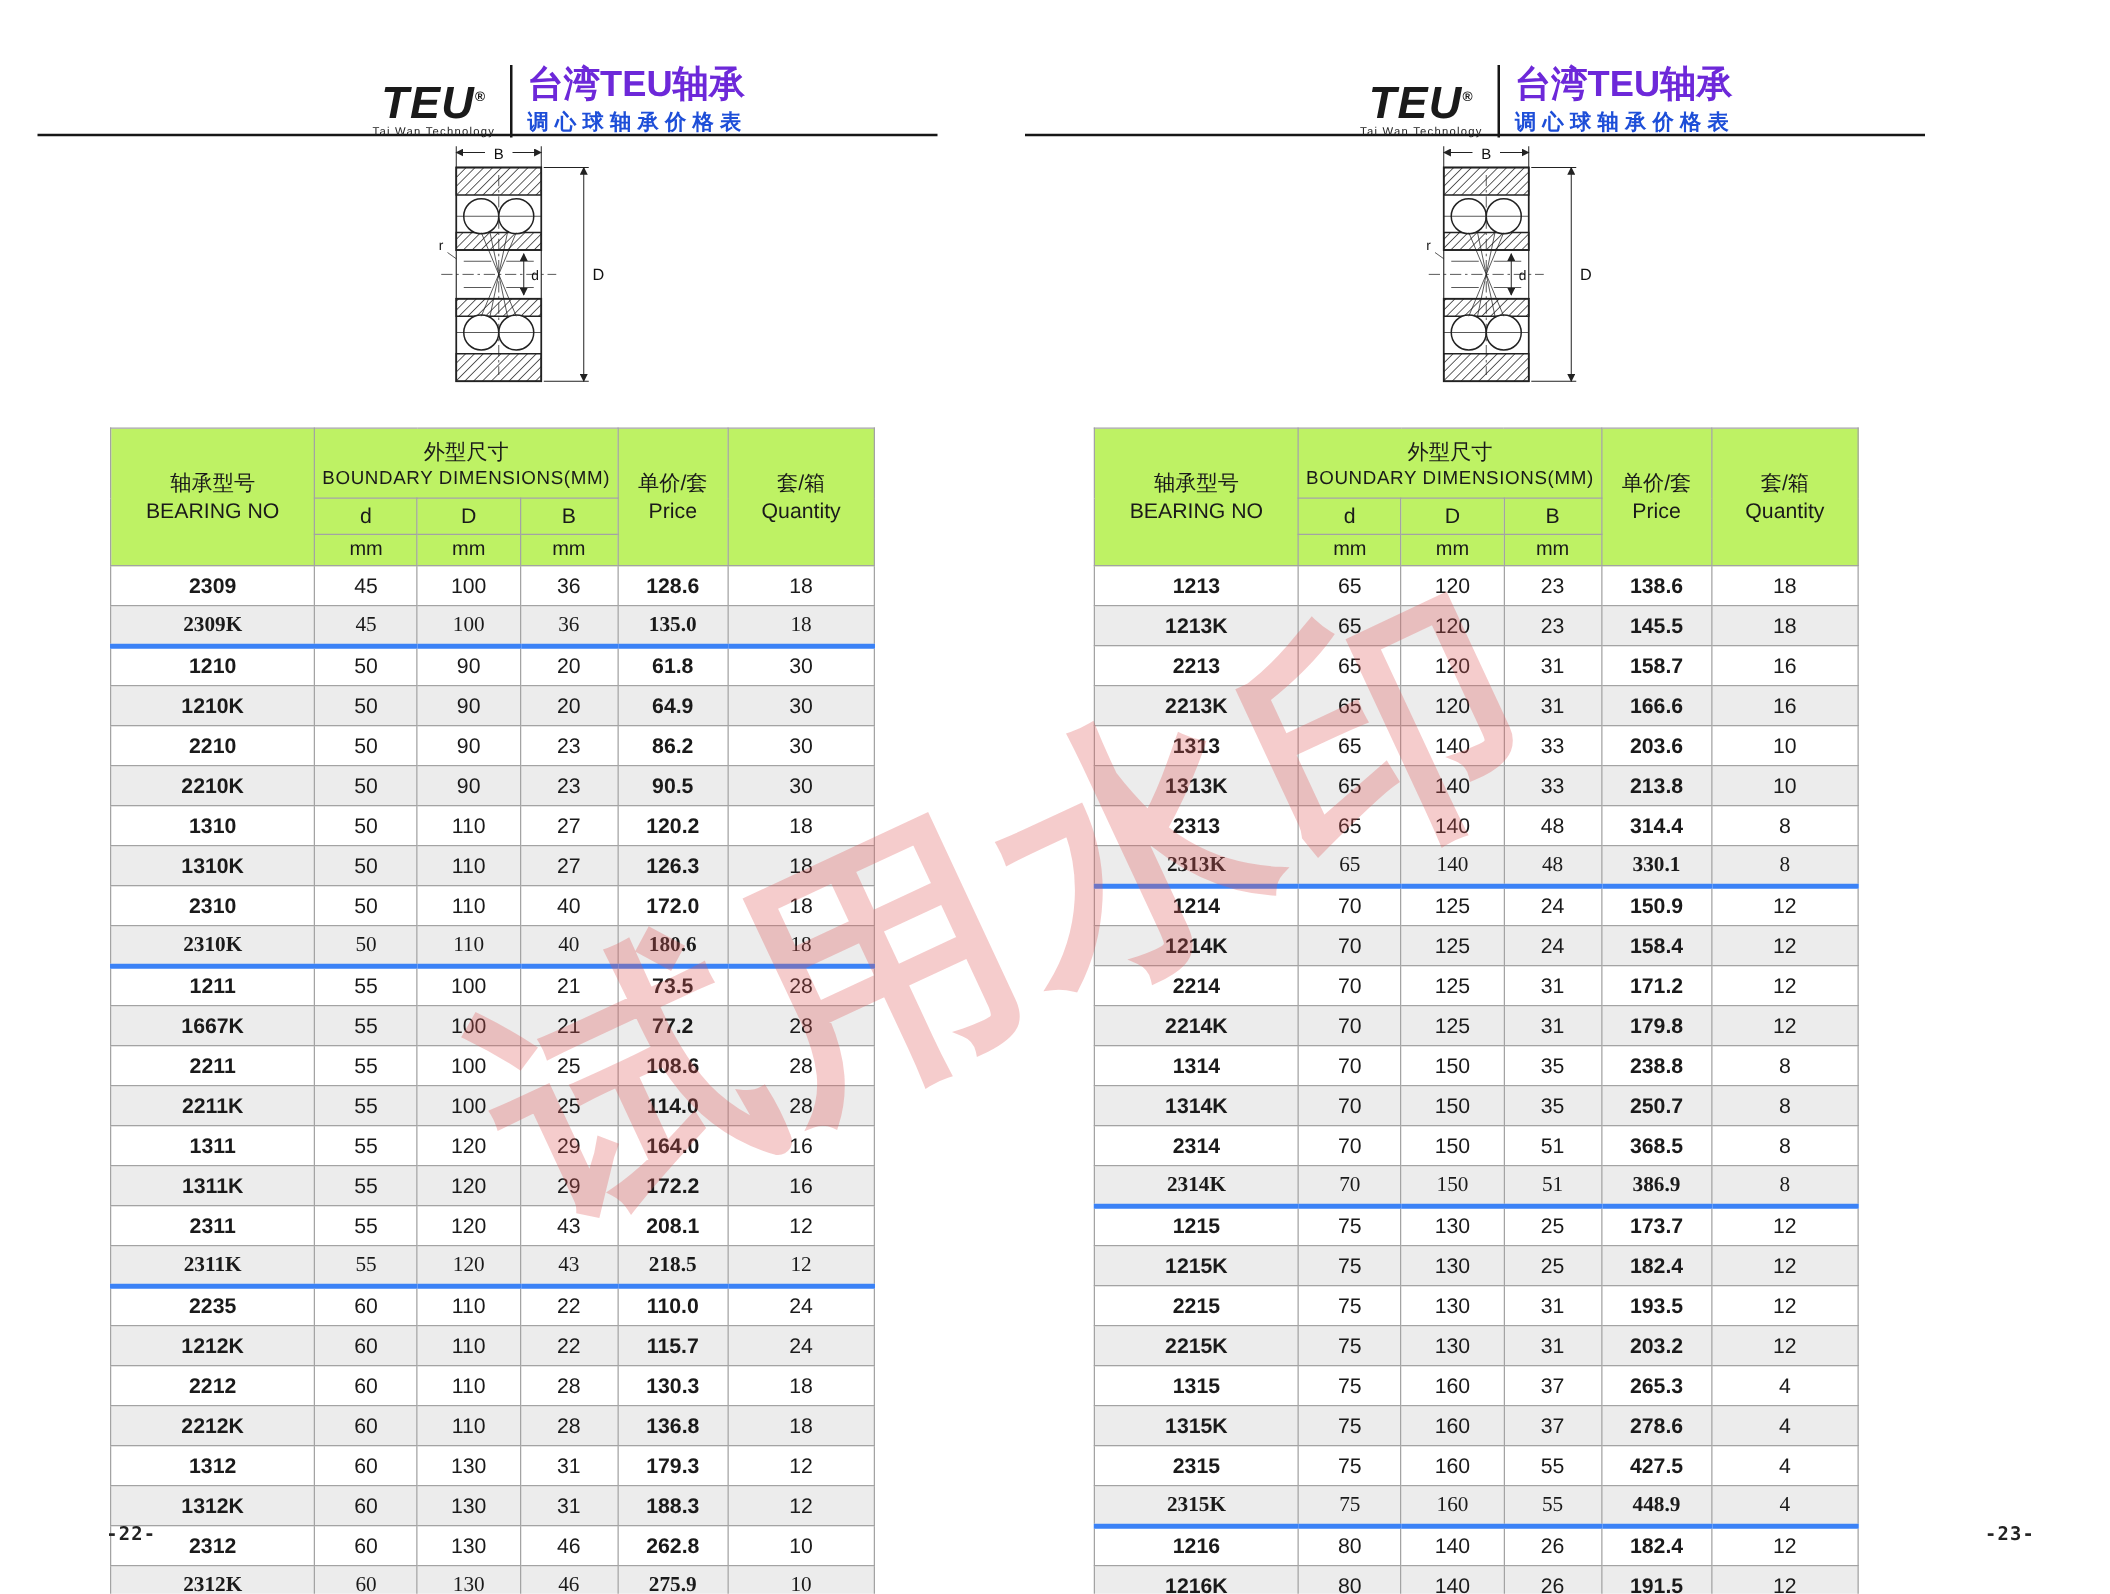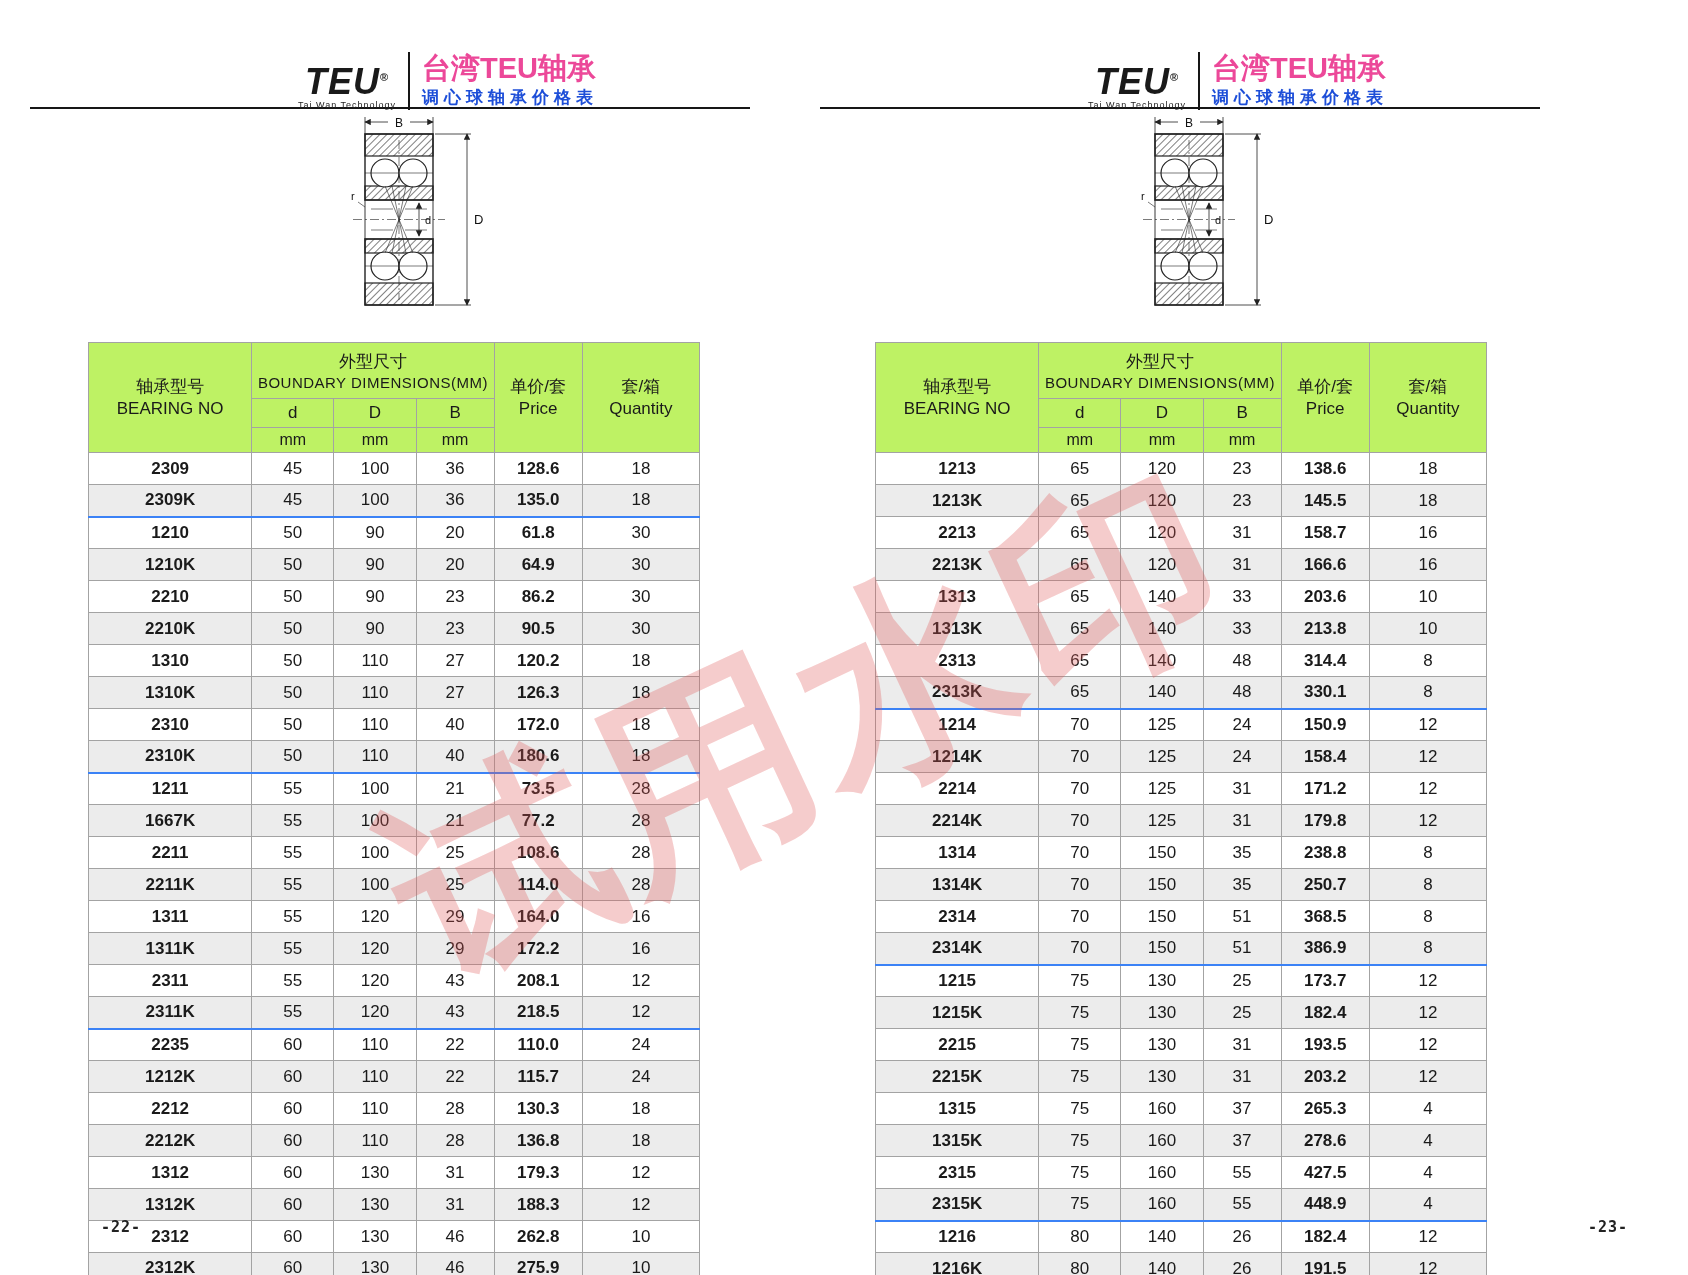--- a/index.html
+++ b/index.html
@@ -12,21 +12,21 @@
   #page-right{left:820px;width:740px;}
   .page-rule{position:absolute;top:107px;left:0;width:720px;height:2px;background:#161616;}
   
   .brand{position:absolute;left:268px;top:52px;display:flex;align-items:stretch;height:58px;}
   .logo-box{display:flex;flex-direction:column;justify-content:flex-end;align-items:center;padding-right:10px;}
   .logo-main{font-size:36px;font-weight:bold;font-style:italic;letter-spacing:1px;line-height:30px;white-space:nowrap;}
   .logo-reg{font-size:11px;font-style:normal;vertical-align:super;}
   .logo-tag{font-size:9px;letter-spacing:1px;margin-top:3px;white-space:nowrap;color:#222;}
   .brand-divider{width:2px;background:#161616;margin:0 12px 0 2px;}
   .title-box{display:flex;flex-direction:column;justify-content:flex-start;}
-  .title-cn{font-size:29px;font-weight:bold;line-height:32px;white-space:nowrap;color:#ec4899;}
+  .title-cn{font-size:29px;font-weight:bold;line-height:32px;white-space:nowrap;color:#6d28d9;}
   .subtitle-cn{font-size:17px;font-weight:bold;letter-spacing:5px;color:#1d4ed8;margin-top:2px;white-space:nowrap;}
   
   .diagram{position:absolute;left:315px;top:112px;}
   
   .price-table{
     position:absolute;left:58px;top:342px;width:612px;
     border-collapse:collapse;table-layout:fixed;font-size:17px;text-align:center;
   }
   #page-right .price-table{left:55px;}
   .price-table col.c-no{width:163px;}
@@ -43,24 +43,24 @@
   .th-stack .cn{display:block;font-size:17px;line-height:22px;}
   .th-stack .en{display:block;font-size:17px;line-height:22px;}
   .th-dims .cn{display:block;font-size:17px;line-height:24px;}
   .th-dims .en{display:block;font-size:15px;line-height:18px;letter-spacing:0.5px;}
   .th-sub{font-size:17px;}
   .th-unit{font-size:16px;}
   .price-table tbody tr{height:32px;}
   .price-table tbody tr:nth-child(even) td{background:#ececec;}
   .price-table tbody td:nth-child(1),
   .price-table tbody td:nth-child(5){font-weight:bold;}
-  .price-table tbody tr.group-end td{border-bottom:2px solid #3b82f6;}
+  .price-table tbody tr.group-end td{border-bottom:4px solid #3b82f6;font-family:Liberation Serif, serif;}
   
   .page-no{position:absolute;font-family:"DejaVu Sans Mono","Liberation Mono",monospace;font-size:15px;font-weight:bold;letter-spacing:1px;color:#222;}
-  #pn-left{left:85px;top:1218px;margin-left:16px;}
+  #pn-left{left:85px;top:1218px;}
   #pn-right{left:1588px;top:1218px;}
   
   .watermark{
     position:absolute;left:450px;top:795px;z-index:9;pointer-events:none;
     font-size:215px;line-height:215px;font-weight:bold;white-space:nowrap;letter-spacing:8px;
     transform:rotate(-25deg);transform-origin:0 100%;opacity:0.30;
   }
   svg text{font-family:"Liberation Sans","DejaVu Sans",sans-serif;}
 </style>
 </head>

